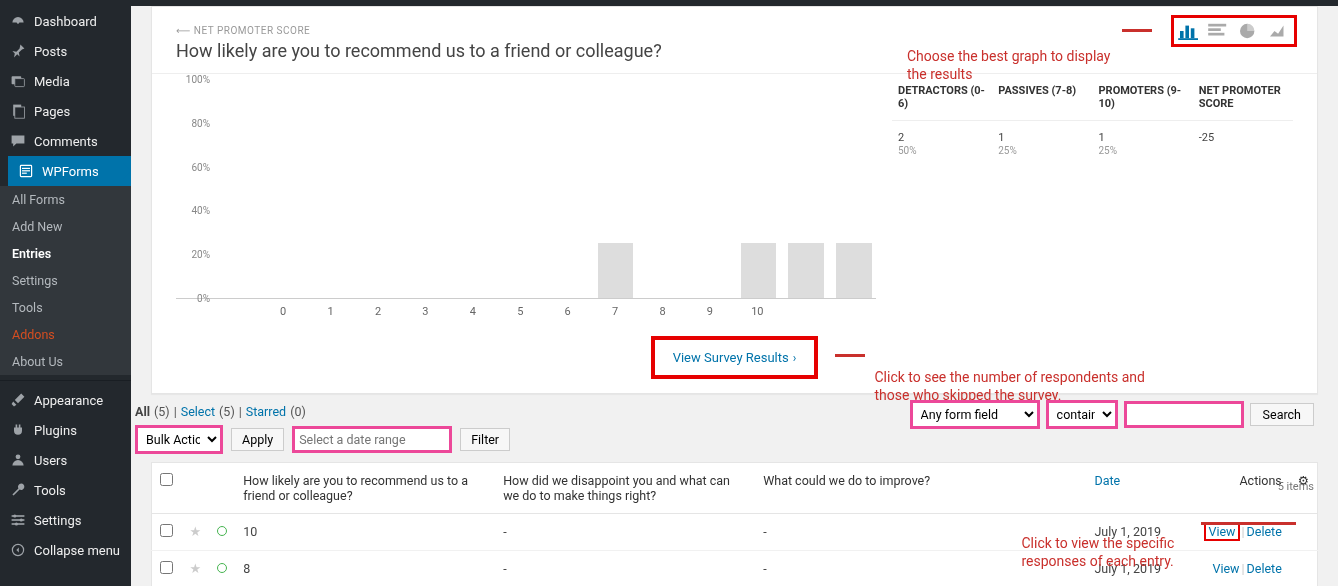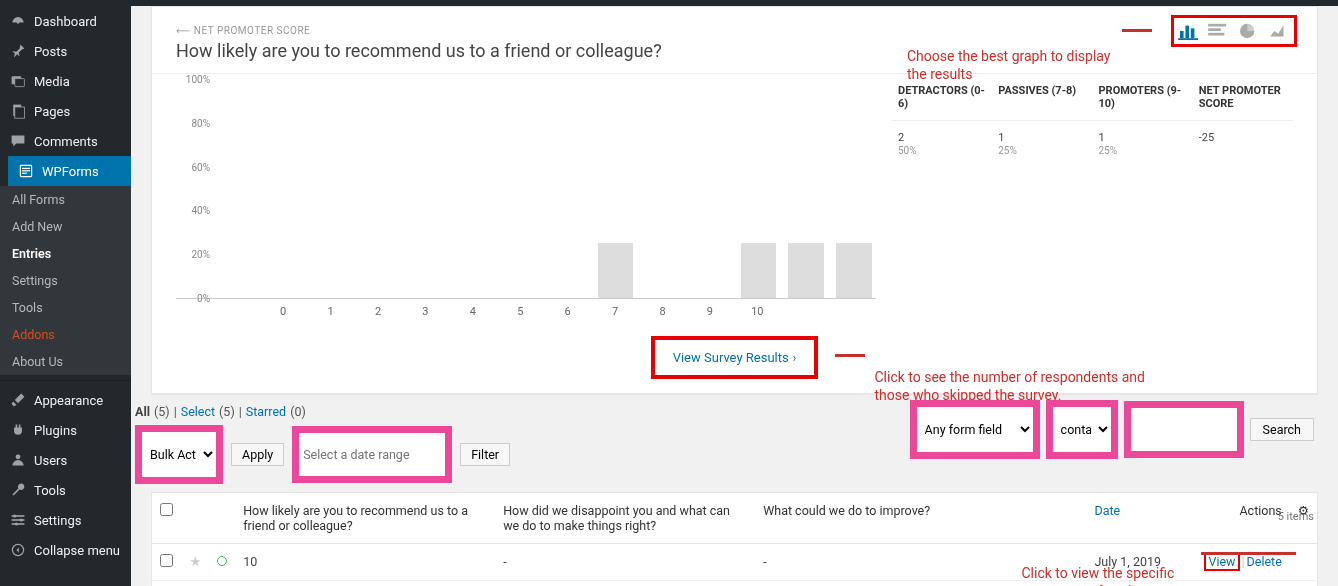--- a/index.html
+++ b/index.html
@@ -51,21 +51,21 @@
 
 .vsr-wrap { text-align:center; margin-top:18px; }
 .vsr { display:inline-block; border:4px solid #e60000; padding:10px 18px; color:#0073aa; font-size:13px; cursor:pointer; }
 .chev { font-size:12px; margin-left:4px; }
 
 .listbar { margin:8px 4px 0; font-size:12.5px; }
 .tabs { margin-bottom:6px; display:flex; gap:4px; align-items:center;}
 .tabs a { color:#0073aa; cursor:pointer; }
 .tabs .cnt { color:#555; }
 .filters { display:flex; gap:8px; align-items:center; }
-select,input[type=text] { border:7px solid #ec4899; font-size:12.5px; padding:14px 4px; background:#fff; }
+select,input[type=text] { border:3px solid #ec4899; font-size:12.5px; padding:3px 4px; background:#fff; }
 .btn { border:1px solid #ccc; background:#f7f7f7; padding:3px 10px; font-size:12.5px; cursor:pointer; border-radius:0; }
 .btn-secondary { border:1px solid #ccc; background:#f7f7f7; padding:3px 12px; font-size:12.5px; cursor:pointer; }
 .right-filter { position:absolute; right:20px; display:flex; gap:6px; align-items:center;}
 .item-count { position:absolute; right:20px; margin-top:26px; font-size:11px; color:#777;}
 .filterrow {position:relative;}
 
 .entries { margin:8px 20px 0; border:1px solid #e5e5e5; background:#fff; font-size:12.5px; width:calc(100% - 40px); border-collapse:collapse; }
 .entries th,.entries td { text-align:left; padding:10px 8px; vertical-align:top; }
 .entries thead th { font-weight:400; color:#333; border-bottom:1px solid #e5e5e5; }
 .entries thead th.sortable { color:#0073aa; cursor:pointer;}

